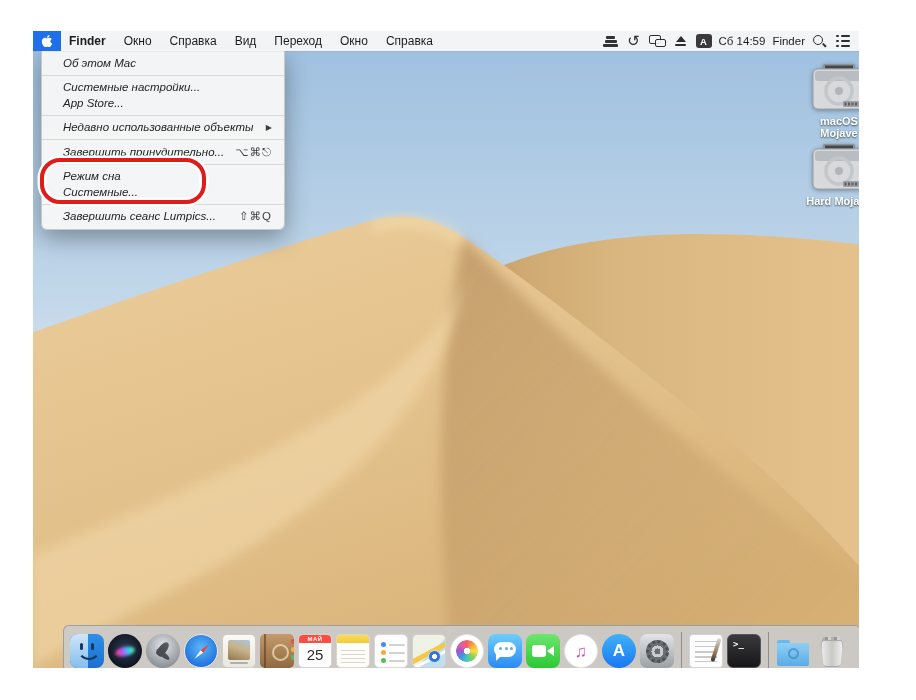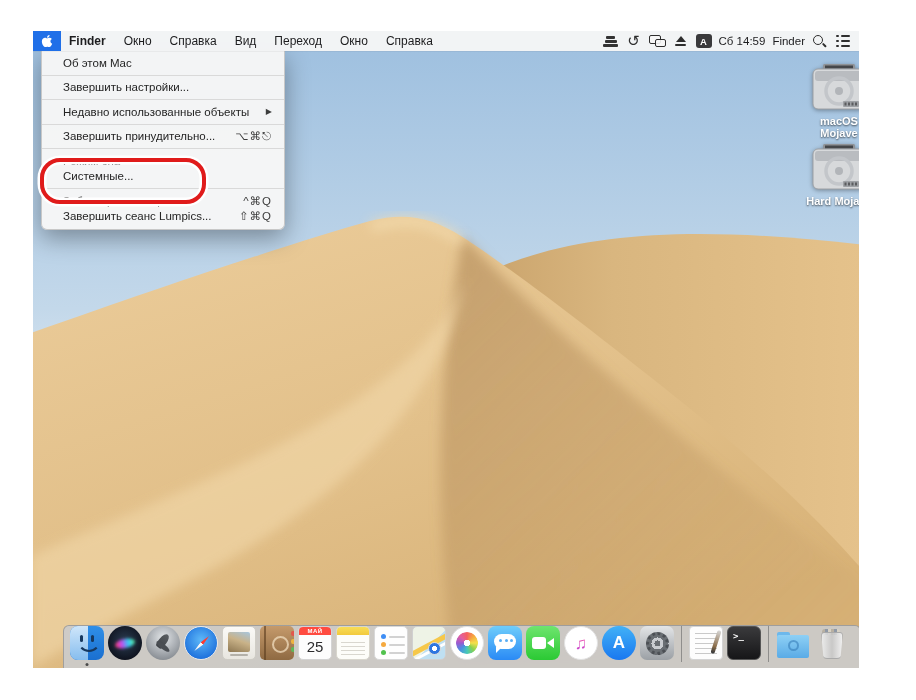--- a/index.html
+++ b/index.html
@@ -53,21 +53,21 @@
   .nc-icn .row{display:flex;align-items:center;gap:2px;}
   .nc-icn .dot{width:2.5px;height:2.5px;background:#2e2e2e;border-radius:50%;}
   .nc-icn .line{width:9px;height:1.8px;background:#2e2e2e;border-radius:1px;}
 
   
   .dropdown{position:absolute;left:8px;top:20px;width:242px;z-index:25;
     background:rgba(246,246,246,.97);
     border:1px solid #c8c8c8;border-top:none;border-radius:0 0 6px 6px;
     box-shadow:0 8px 24px rgba(0,0,0,.35);padding:4px 0 5px 0;font-size:11.5px;color:#242424;}
   .dd-item{display:flex;align-items:center;height:15.5px;padding:0 12px 0 21px;white-space:nowrap;}
-  .dd-item .lbl{flex:0 1 auto;}
+  .dd-item .lbl{flex:0 1 auto;font-style:italic;}
   .dd-item .sc{margin-left:auto;color:#3c3c3c;letter-spacing:1px;}
   .dd-item .sub-arrow{margin-left:auto;font-size:8px;color:#3c3c3c;}
   .dd-item.selected{background:#1d65d9;color:#fff;}
   .dd-sep{height:1px;background:#d9d9d9;margin:4px 0;}
 
   
   .annot{position:absolute;left:7px;top:127px;width:158px;height:38px;z-index:28;
     border:4px solid #e01b1b;border-radius:20px;
     box-shadow:0 0 0 2.5px #ffffff, inset 0 0 0 2.5px #ffffff;pointer-events:none;}
 
@@ -75,21 +75,21 @@
   .drive{position:absolute;width:76px;text-align:center;z-index:5;}
   .drive svg{display:block;margin:0 auto;filter:drop-shadow(0 1px 2px rgba(0,0,0,.35));}
   .drive .dlabel{margin-top:2px;font-size:11px;font-weight:bold;color:#fff;
     text-shadow:0 1px 2px rgba(0,0,0,.65);}
   .drive1{left:768px;top:32px;}
   .drive2{left:768px;top:112px;}
 
   
   .dock{position:absolute;left:30px;bottom:0;width:798px;height:43px;z-index:20;
     background:rgba(203,203,203,.92);border:1px solid rgba(140,140,140,.7);border-bottom:none;
-    border-radius:6px 6px 0 0;display:flex;align-items:flex-start;gap:4px;padding:0 6px;box-sizing:border-box;}
+    border-radius:6px 6px 0 0;display:flex;align-items:flex-end;gap:4px;padding:0 6px;box-sizing:border-box;}
   .dock-item{position:relative;width:34px;height:34px;flex:0 0 auto;}
   .dock-sep{width:1px;height:36px;background:rgba(110,110,110,.65);margin:0 3px;flex:0 0 auto;}
   .run-dot{position:absolute;left:50%;bottom:-6px;transform:translateX(-50%);width:3px;height:3px;border-radius:50%;background:#4a4a4a;}
   .di{position:absolute;inset:0;}
 
   
   .ic-finder{border-radius:8px;background:linear-gradient(180deg,#2f8fe8,#1a6fd0);overflow:hidden;}
   .ic-finder .half{position:absolute;left:0;top:0;width:52%;height:100%;background:linear-gradient(180deg,#cfe6fa,#86bdee);}
   .ic-finder .eyeL,.ic-finder .eyeR{position:absolute;top:9px;width:2.5px;height:7px;background:#16385f;border-radius:2px;}
   .ic-finder .eyeL{left:10px;} .ic-finder .eyeR{left:21px;}
@@ -293,44 +293,43 @@
         </span>
       </div>
     </div>
 
     <div class="dropdown">
       <div class="dd-item">
           <span class="lbl">Об этом Mac</span>
         </div>
       <div class="dd-sep"></div>
       <div class="dd-item">
-          <span class="lbl">Завершить настройки...</span>
+          <span class="lbl">Системные настройки...</span>
+        </div>
+      <div class="dd-item">
+          <span class="lbl">App Store...</span>
         </div>
       <div class="dd-sep"></div>
       <div class="dd-item">
           <span class="lbl">Недавно использованные объекты</span>
           <span class="sub-arrow">▶</span>
         </div>
       <div class="dd-sep"></div>
       <div class="dd-item">
           <span class="lbl">Завершить принудительно...</span>
           <span class="sc">⌥⌘⎋</span>
         </div>
       <div class="dd-sep"></div>
       <div class="dd-item">
           <span class="lbl">Режим сна</span>
         </div>
       <div class="dd-item">
           <span class="lbl">Системные...</span>
         </div>
       <div class="dd-sep"></div>
-      <div class="dd-item">
-          <span class="lbl">Заблокировать экран</span>
-          <span class="sc">^⌘Q</span>
-        </div>
       <div class="dd-item">
           <span class="lbl">Завершить сеанс Lumpics...</span>
           <span class="sc">⇧⌘Q</span>
         </div>
     </div>
 
     <div class="annot"></div>
 
     <div class="drive drive1">
       <svg width="58" height="50" viewBox="0 0 58 50">

